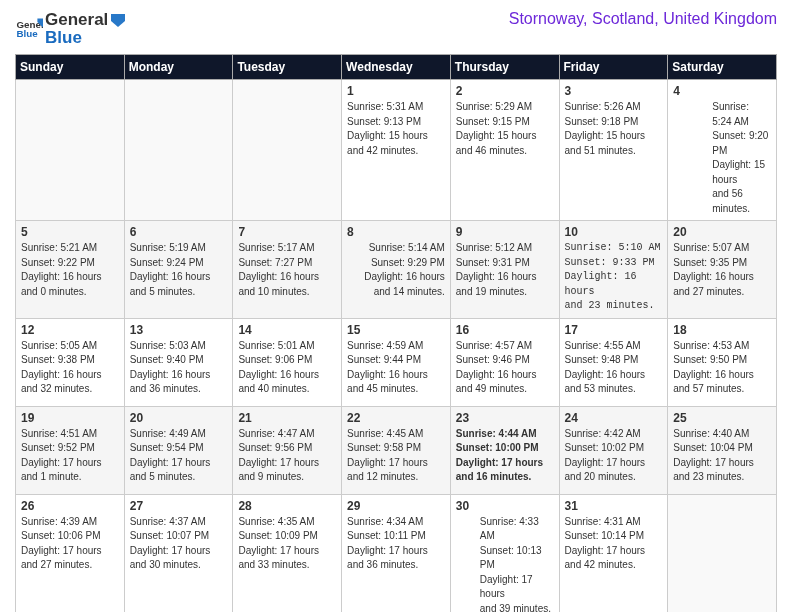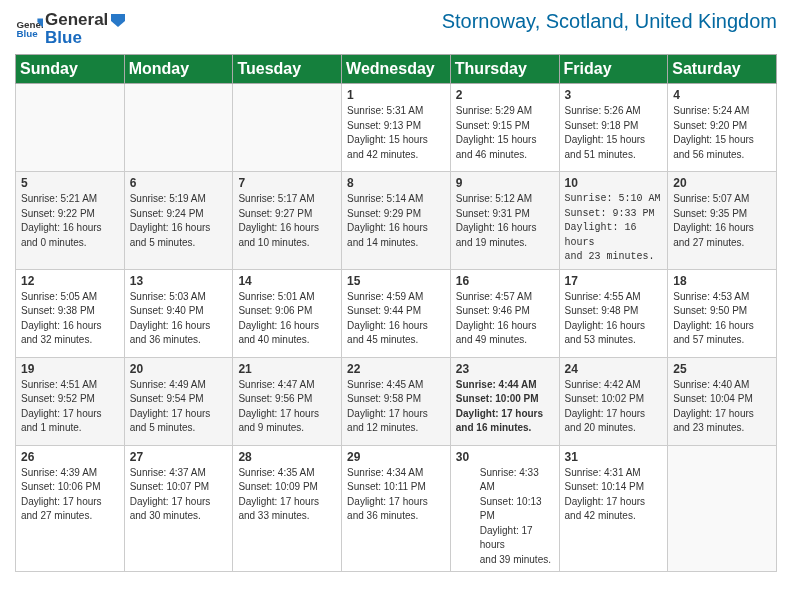--- a/index.html
+++ b/index.html
@@ -27,32 +27,32 @@
     }
     .title-area {
       text-align: right;
     }
     .calendar-title {
       font-size: 32px;
       font-weight: bold;
       color: #333;
     }
     .calendar-subtitle {
-      font-size: 20px;
-      color: #0369a1;
+      font-size: 16px;
+      color: #6d28d9;
     }
     table {
       width: 100%;
       border-collapse: collapse;
       table-layout: fixed;
     }
     thead tr th {
-      background-color: #15803d;
+      background-color: #0f172a;
       color: #fff;
-      font-size: 16px;
+      font-size: 12px;
       font-weight: bold;
       padding: 5px 4px;
       text-align: left;
       border: 1px solid #aaa;
     }
     tbody tr td {
       border: 1px solid #ccc;
       vertical-align: top;
       padding: 4px 5px;
       height: 88px;
@@ -135,21 +135,21 @@
         </td>
         <td>
           <div class="day-num">3</div>
           <div class="day-detail" style="white-space: pre-line;">Sunrise: 5:26 AM
 Sunset: 9:18 PM
 Daylight: 15 hours
 and 51 minutes.</div>
         </td>
         <td>
           <div class="day-num">4</div>
-          <div class="day-detail" style="white-space: pre-line;">Sunrise: 5:24 AM
+          <div class="day-detail" style="white-space: pre-line; margin-left: 39px;">Sunrise: 5:24 AM
 Sunset: 9:20 PM
 Daylight: 15 hours
 and 56 minutes.</div>
         </td>
       </tr>
       <tr>
         <td>
           <div class="day-num">5</div>
           <div class="day-detail" style="white-space: pre-line;">Sunrise: 5:21 AM
 Sunset: 9:22 PM
@@ -159,27 +159,27 @@
         <td>
           <div class="day-num">6</div>
           <div class="day-detail" style="white-space: pre-line;">Sunrise: 5:19 AM
 Sunset: 9:24 PM
 Daylight: 16 hours
 and 5 minutes.</div>
         </td>
         <td>
           <div class="day-num">7</div>
           <div class="day-detail" style="white-space: pre-line;">Sunrise: 5:17 AM
-Sunset: 9:27 PM
+Sunset: 7:27 PM
 Daylight: 16 hours
 and 10 minutes.</div>
         </td>
         <td>
           <div class="day-num">8</div>
-          <div class="day-detail" style="white-space: pre-line;">Sunrise: 5:14 AM
+          <div class="day-detail" style="white-space: pre-line; text-align: right;">Sunrise: 5:14 AM
 Sunset: 9:29 PM
 Daylight: 16 hours
 and 14 minutes.</div>
         </td>
         <td>
           <div class="day-num">9</div>
           <div class="day-detail" style="white-space: pre-line;">Sunrise: 5:12 AM
 Sunset: 9:31 PM
 Daylight: 16 hours
 and 19 minutes.</div>

